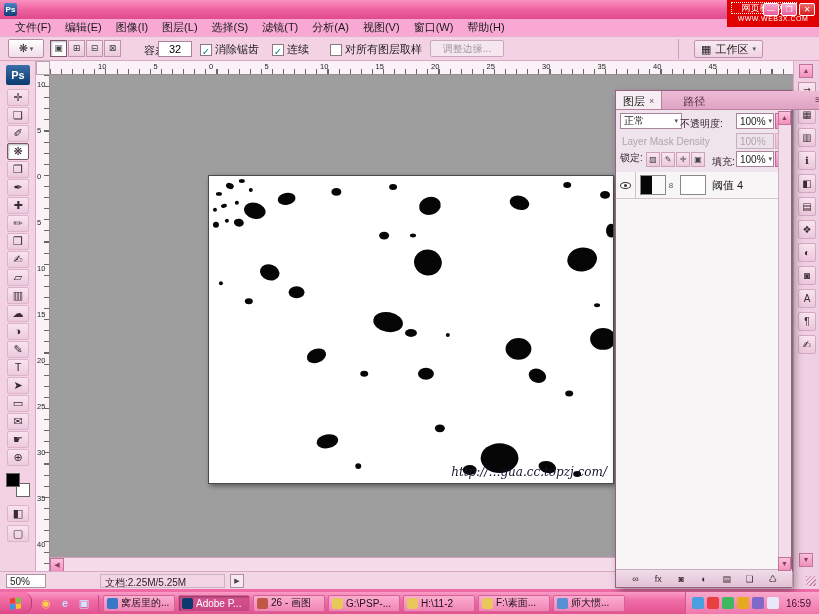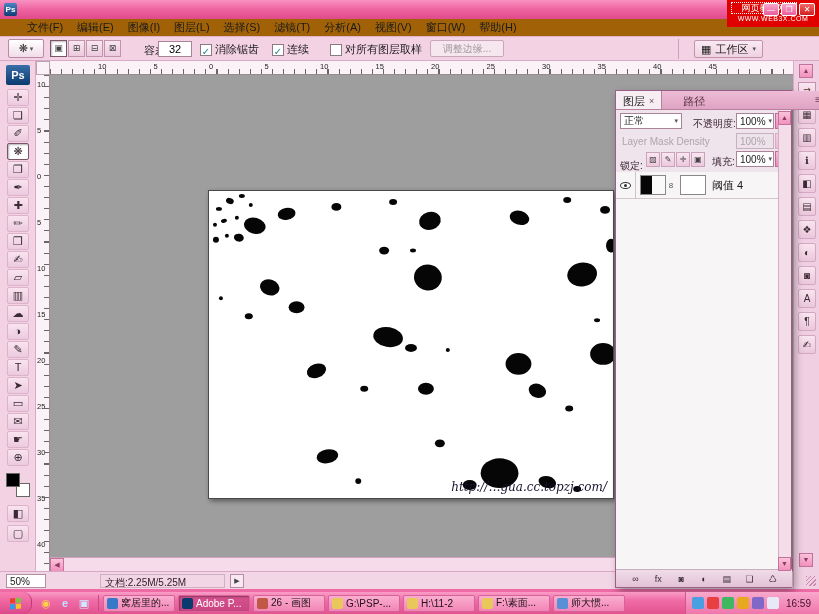--- a/index.html
+++ b/index.html
@@ -10,21 +10,21 @@
 #titlebar{left:0;top:0;width:819px;height:19px;background:linear-gradient(180deg,#f992c2,#ee639f 50%,#e04a8b);display:flex;align-items:center;padding:0 4px;z-index:30}
 #app-ico{width:13px;height:13px;flex:0 0 13px;background:linear-gradient(#4a84c4,#123c74);color:#fff;font-size:8px;font-weight:bold;text-align:center;line-height:13px;margin-right:4px;border-radius:2px}
 #title-text{color:#fff;font-weight:bold;font-size:11px;text-shadow:1px 1px 1px rgba(120,20,70,.6);white-space:nowrap;overflow:hidden}
 #win-btns{position:absolute;right:4px;top:3px;display:flex;gap:2px;z-index:70}
 .win-btn{width:16px;height:13px;border:1px solid #fff;border-radius:2px;background:linear-gradient(#f8a8cc,#e85c9c);color:#fff;font-size:8px;line-height:11px;text-align:center;cursor:default}
 .win-btn.close{background:linear-gradient(#ef6868,#cf1f1f)}
 #badge{position:absolute;right:0;top:0;width:92px;height:27px;background:#e00000;z-index:60;color:#fff;text-align:center;padding-top:2px}
 #badge .l1{font-size:9px;border:1px dotted #fff;margin:0 22px 1px 4px;line-height:10px;white-space:nowrap}
 #badge .l2{font-size:7px;letter-spacing:.5px;line-height:7px}
 
-#menubar{left:0;top:19px;width:819px;height:18px;background:#a16207;border-bottom:1px solid #e3b3cd;display:flex;align-items:center;padding-left:20px;z-index:20}
+#menubar{left:0;top:19px;width:819px;height:18px;background:#f9a8d4;border-bottom:1px solid #e3b3cd;display:flex;align-items:center;padding-left:8px;z-index:20}
 .menu-item{padding:0 7px;line-height:17px;font-size:11px}
 #optionsbar{left:0;top:37px;width:819px;height:24px;background:#f3d2e4;border-bottom:1px solid #d9a9c5;z-index:20}
 #tool-chip{position:absolute;left:8px;top:2px;width:36px;height:19px;background:linear-gradient(#fff,#f0dce8);border:1px solid #b98aa5;border-radius:2px;display:flex;align-items:center;justify-content:center;gap:2px}
 .chip-glyph{font-size:11px;color:#333}
 .chip-arrow{font-size:7px;color:#555}
 #mode-group{position:absolute;left:50px;top:3px;display:flex;gap:1px}
 .mode-btn{width:17px;height:17px;border:1px solid #c193ad;background:linear-gradient(#f9e6f0,#eccade);font-size:9px;line-height:15px;text-align:center;color:#444}
 .mode-btn.active{background:#fff;border-color:#7c5468;box-shadow:inset 1px 1px 2px rgba(0,0,0,.25)}
 .opt-label{position:absolute;top:6px;font-size:11px}
 #tolerance-input{position:absolute;left:158px;top:4px;width:34px;height:16px;border:1px solid #a98398;font-size:11px;text-align:center;background:#fff}
@@ -46,21 +46,21 @@
 #qmask-btn{position:absolute;left:7px;top:444px}
 #screen-btn{position:absolute;left:7px;top:464px}
 
 #ruler-corner{left:36px;top:61px;width:14px;height:14px;background:#faf2f6;border:1px solid #b9a3ae}
 #ruler-top{left:50px;top:61px;width:743px;height:14px;background:#faf2f6;border-bottom:1px solid #9a8a92}
 #ruler-top::after{content:"";position:absolute;left:0;right:0;bottom:0;height:5px;background:repeating-linear-gradient(90deg,#666 0 1px,transparent 1px 11.1px)}
 #ruler-left{left:36px;top:75px;width:14px;height:496px;background:#faf2f6;border-right:1px solid #9a8a92}
 #ruler-left::after{content:"";position:absolute;top:0;bottom:0;right:0;width:5px;background:repeating-linear-gradient(180deg,#666 0 1px,transparent 1px 11.1px)}
 .rnum{position:absolute;font-size:7.5px;color:#222;top:1px}
 #ruler-left .rnum{left:1px;top:auto}
-#canvas{left:50px;top:93px;width:672px;height:482px;background:#9e9e9e;overflow:hidden}
+#canvas{left:50px;top:78px;width:672px;height:482px;background:#9e9e9e;overflow:hidden}
 #image{position:absolute;left:158px;top:97px;width:406px;height:309px;background:#fff;border:1px solid #4a4a4a;box-shadow:2px 2px 5px rgba(0,0,0,.45)}
 #image svg{position:absolute;left:0;top:0;width:100%;height:100%}
 #wm-text{position:absolute;right:6px;bottom:4px;font-family:"DejaVu Serif","Liberation Serif",serif;font-style:italic;font-size:12px;color:#141430;z-index:2;white-space:nowrap}
 
 .sb{display:block;width:14px;height:14px;background:linear-gradient(#fbc3da,#f191bd);border:1px solid #c2729b;color:#8d3a63;font-size:7px;line-height:12px;text-align:center}
 #hscroll{left:50px;top:557px;width:743px;height:14px;background:#f6dcea;border-top:1px solid #cfa0bd}
 #hscroll .left{position:absolute;left:0;top:0}
 #hscroll .right{position:absolute;right:0;top:0}
 #statusbar{left:0;top:571px;width:793px;height:18px;background:#f3d6e6;border-top:1px solid #d8a8c4}
 #zoom-box{position:absolute;left:6px;top:2px;width:40px;height:14px;background:#fff;border:1px solid #b090a0;font-size:10px;padding:1px 3px}
@@ -385,34 +385,34 @@
     <div class="p-tab">
         <span>路径</span>
       </div>
     <span id="p-menu">≡</span>
   </div>
 
   <div class="p-box" style="left:4px;top:22px;width:62px">
     <span>正常</span>
     <span class="dd">▾</span>
   </div>
-  <span class="p-label" style="left:77px;top:26px">不透明度:</span>
+  <span class="p-label" style="left:64px;top:26px">不透明度:</span>
   <div class="p-box" style="left:120px;top:22px;width:38px">
     <span>100%</span>
     <span class="dd">▾</span>
   </div>
   <span class="spin" style="left:159px;top:22px">▸</span>
 
   <span class="p-label" style="left:6px;top:45px;font-size:10px;color:#b0a4ab">Layer Mask Density</span>
   <div class="p-box dis" style="left:120px;top:42px;width:38px">
     <span>100%</span>
   </div>
   <span class="spin dis" style="left:159px;top:42px">▸</span>
 
-  <span class="p-label" style="left:4px;top:68px">锁定:</span>
+  <span class="p-label" style="left:4px;top:60px">锁定:</span>
   <span class="lock-chip" style="left:30px">▨</span>
   <span class="lock-chip" style="left:45px">✎</span>
   <span class="lock-chip" style="left:60px">✛</span>
   <span class="lock-chip" style="left:75px">▣</span>
   <span class="p-label" style="left:96px;top:64px">填充:</span>
   <div class="p-box" style="left:120px;top:60px;width:38px">
     <span>100%</span>
     <span class="dd">▾</span>
   </div>
   <span class="spin" style="left:159px;top:60px">▸</span>

